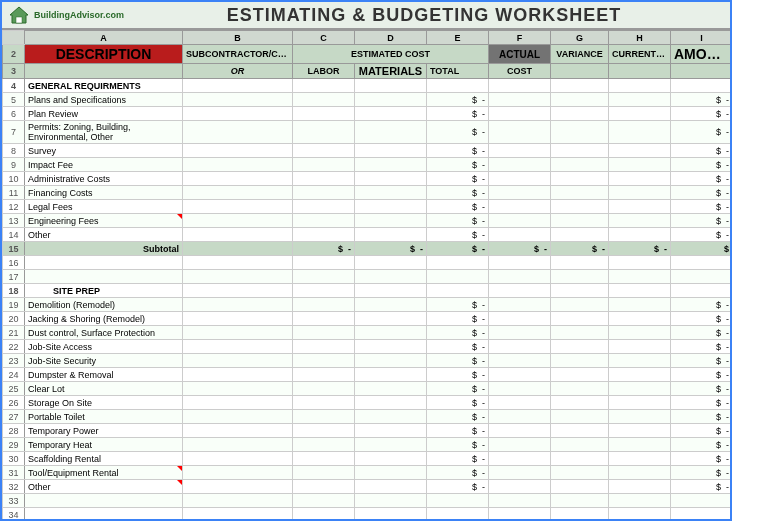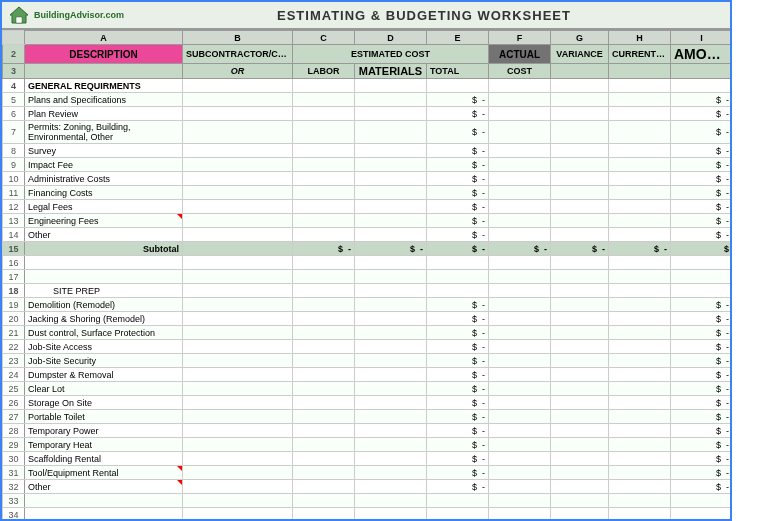--- a/index.html
+++ b/index.html
@@ -35,21 +35,21 @@
       height: 20px;
     }
     .logo-text {
       font-size: 9px;
       color: #2a6a2a;
       font-weight: bold;
     }
     .sheet-title {
       flex: 1;
       text-align: center;
-      font-size: 13px;
+      font-size: 18px;
       font-weight: bold;
       color: #333;
       letter-spacing: 1px;
     }
     
     table {
       width: 100%;
       border-collapse: collapse;
       table-layout: fixed;
     }
@@ -164,21 +164,21 @@
           <th style="background:#d0d8d0;text-align:center;font-size:9px;font-weight:bold;border:1px solid #999;">D</th>
           <th style="background:#d0d8d0;text-align:center;font-size:9px;font-weight:bold;border:1px solid #999;">E</th>
           <th style="background:#d0d8d0;text-align:center;font-size:9px;font-weight:bold;border:1px solid #999;">F</th>
           <th style="background:#d0d8d0;text-align:center;font-size:9px;font-weight:bold;border:1px solid #999;">G</th>
           <th style="background:#d0d8d0;text-align:center;font-size:9px;font-weight:bold;border:1px solid #999;">H</th>
           <th style="background:#d0d8d0;text-align:center;font-size:9px;font-weight:bold;border:1px solid #999;">I</th>
         </tr>
 
         <tr class="row-header-1">
           <th class="row-num-cell">2</th>
-          <th style="text-align:center;font-weight:bold;font-size:10px;background:#ec4899;border:1px solid #999;">DESCRIPTION</th>
+          <th style="text-align:center;font-weight:bold;font-size:14px;background:#b91c1c;border:1px solid #999;">DESCRIPTION</th>
           <th style="text-align:center;font-weight:bold;font-size:9px;background:#c6d9c6;border:1px solid #999;">SUBCONTRACTOR/CONTRACT</th>
           <th colspan="3" style="text-align:center;font-weight:bold;font-size:9px;background:#c6d9c6;border:1px solid #999;">ESTIMATED COST</th>
           <th style="text-align:center;font-weight:bold;font-size:10px;background:#737373;border:1px solid #999;">ACTUAL</th>
           <th style="text-align:center;font-weight:bold;font-size:9px;background:#c6d9c6;border:1px solid #999;">VARIANCE</th>
           <th style="text-align:center;font-weight:bold;font-size:9px;background:#c6d9c6;border:1px solid #999;">CURRENT PAID</th>
           <th style="text-align:center;font-weight:bold;font-size:14px;background:#c6d9c6;border:1px solid #999;">AMOUNT DUE</th>
         </tr>
 
         <tr class="row-header-2">
           <th class="row-num-cell">3</th>
@@ -371,21 +371,21 @@
             <td></td>
             <td></td>
             <td></td>
             <td></td>
             <td></td>
             <td></td>
         </tr>
 
         <tr class="section-header">
           <td class="row-num-cell">18</td>
-          <td style="font-weight:normal;padding-left:28px;">SITE PREP</td>
+          <td style="font-weight:bold;padding-left:28px;">SITE PREP</td>
           <td></td>
             <td></td>
             <td></td>
             <td></td>
             <td></td>
             <td></td>
             <td></td>
             <td></td>
         </tr>
 

